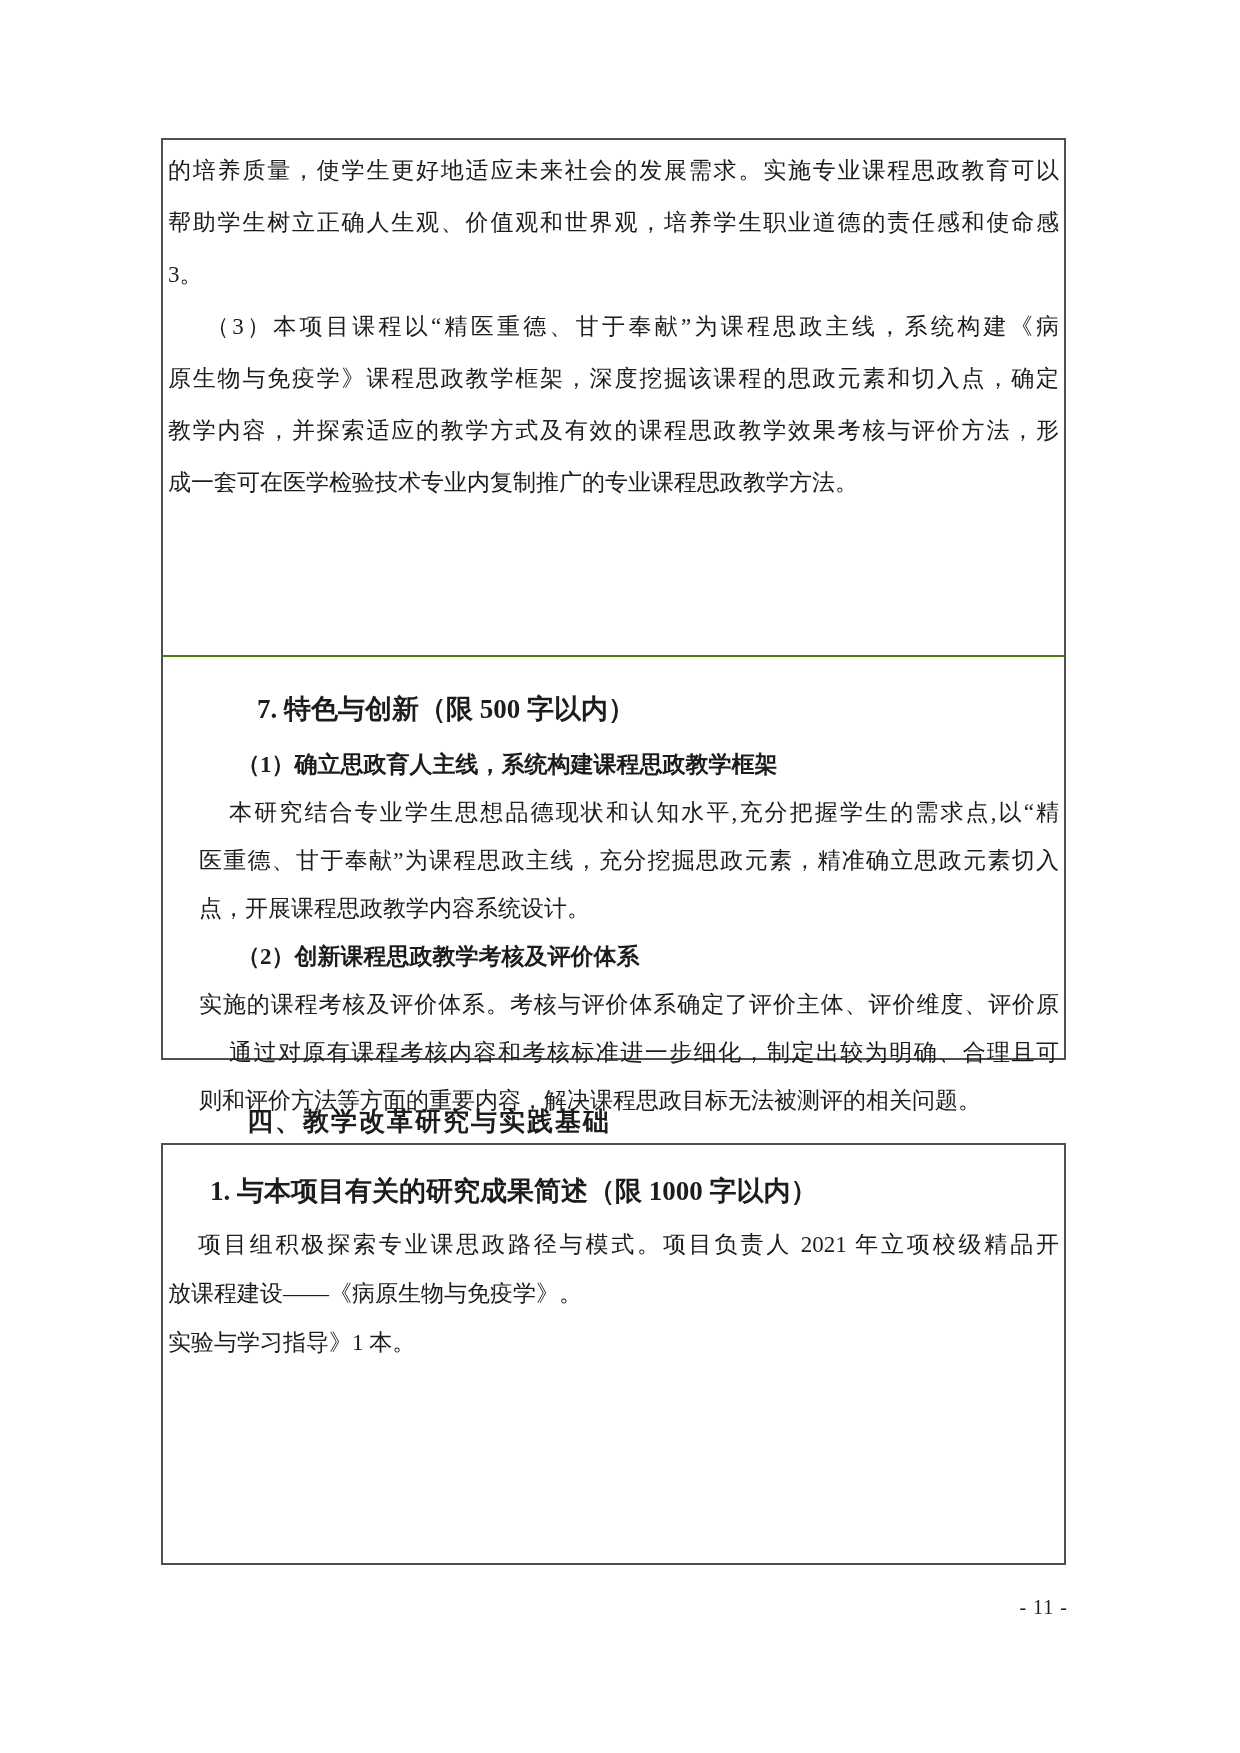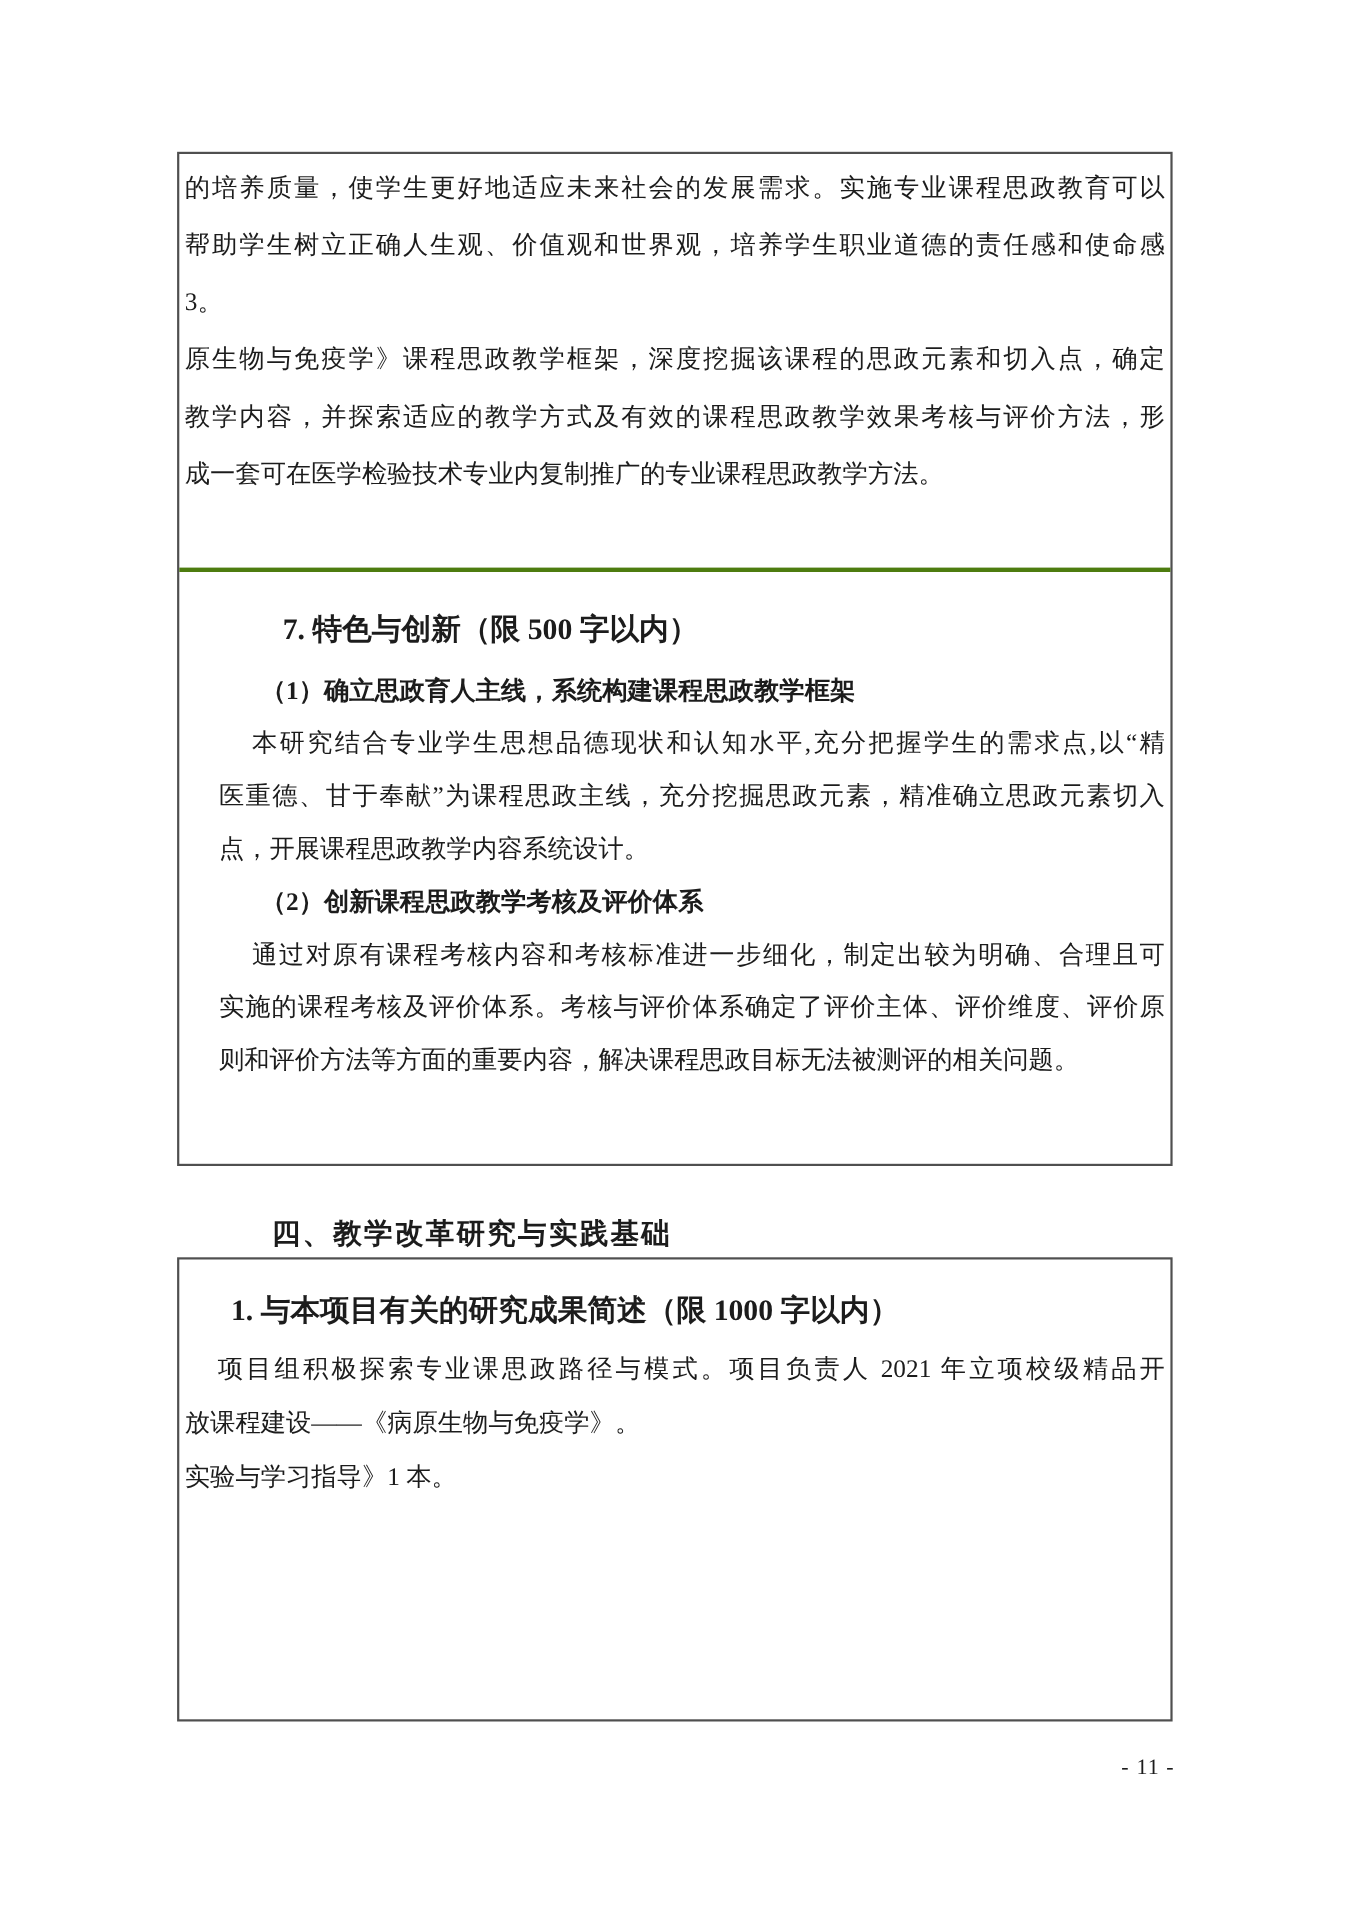--- a/index.html
+++ b/index.html
@@ -15,21 +15,21 @@
   .tbl {
     position:absolute;
     left:161px; width:905px;
     box-sizing:border-box;
     border:2px solid #4f4f4f;
     background:#fff;
   }
   #tbl-upper { top:138px; height:922px; }
   #tbl-results { top:1143px; height:422px; }
   .cell { box-sizing:border-box; padding:0 5px; overflow:hidden; }
-  #cell-continued { height:380px; border-bottom:4px solid #4d7c0f; padding-top:5px; }
+  #cell-continued { height:517px; border-bottom:2px solid #4d7c0f; padding-top:5px; }
   #cell-features { height:468px;margin-left:31px; }
   #cell-results { height:418px;border-radius:21px; }
 
   .ln {
     font-size:23px;
     white-space:nowrap;
   }
   #cell-continued .ln { height:52px; line-height:52px; }
   #cell-features .ln { height:48px; line-height:48px; }
   #cell-results .ln { height:49px; line-height:49px; }
@@ -70,40 +70,41 @@
 
   <div class="tbl" id="tbl-upper">
 
     <div class="cell" id="cell-continued">
       <div>
         <div class="ln fill">的培养质量，使学生更好地适应未来社会的发展需求。实施专业课程思政教育可以</div>
         <div class="ln fill">帮助学生树立正确人生观、价值观和世界观，培养学生职业道德的责任感和使命感</div>
         <div class="ln end">3。</div>
       </div>
       <div>
+        <div class="ln fill ind38">（3）本项目课程以“精医重德、甘于奉献”为课程思政主线，系统构建《病</div>
         <div class="ln fill">原生物与免疫学》课程思政教学框架，深度挖掘该课程的思政元素和切入点，确定</div>
         <div class="ln fill">教学内容，并探索适应的教学方式及有效的课程思政教学效果考核与评价方法，形</div>
         <div class="ln end">成一套可在医学检验技术专业内复制推广的专业课程思政教学方法。</div>
       </div>
     </div>
 
     <div class="cell" id="cell-features">
       <div class="cell-heading" id="features-heading">7. 特色与创新（限 500 字以内）</div>
 
       <div class="ln bold ind38">（1）确立思政育人主线，系统构建课程思政教学框架</div>
       <div>
         <div class="ln fill ind30">本研究结合专业学生思想品德现状和认知水平,充分把握学生的需求点,以“精</div>
         <div class="ln fill">医重德、甘于奉献”为课程思政主线，充分挖掘思政元素，精准确立思政元素切入</div>
         <div class="ln end">点，开展课程思政教学内容系统设计。</div>
       </div>
 
       <div class="ln bold ind38">（2）创新课程思政教学考核及评价体系</div>
       <div>
+        <div class="ln fill">实施的课程考核及评价体系。考核与评价体系确定了评价主体、评价维度、评价原</div>
         <div class="ln fill ind30">通过对原有课程考核内容和考核标准进一步细化，制定出较为明确、合理且可</div>
-        <div class="ln fill">实施的课程考核及评价体系。考核与评价体系确定了评价主体、评价维度、评价原</div>
         <div class="ln end">则和评价方法等方面的重要内容，解决课程思政目标无法被测评的相关问题。</div>
       </div>
     </div>
   </div>
 
   <h2 class="section-heading">四、教学改革研究与实践基础</h2>
 
   <div class="tbl" id="tbl-results">
     <div class="cell" id="cell-results">
       <div class="cell-heading" id="results-heading">1. 与本项目有关的研究成果简述（限 1000 字以内）</div>

